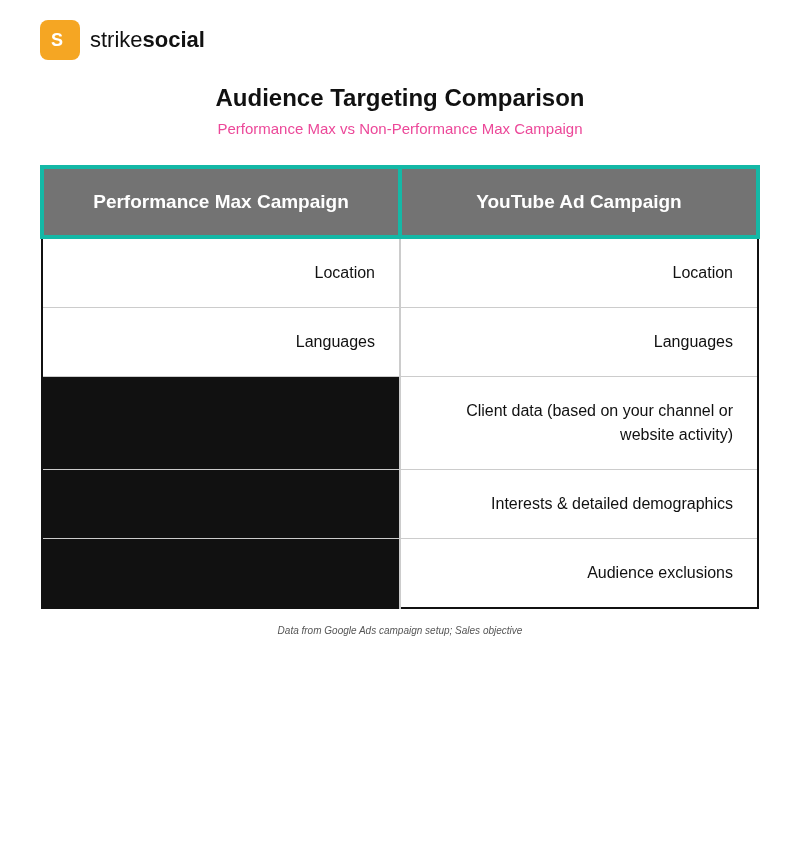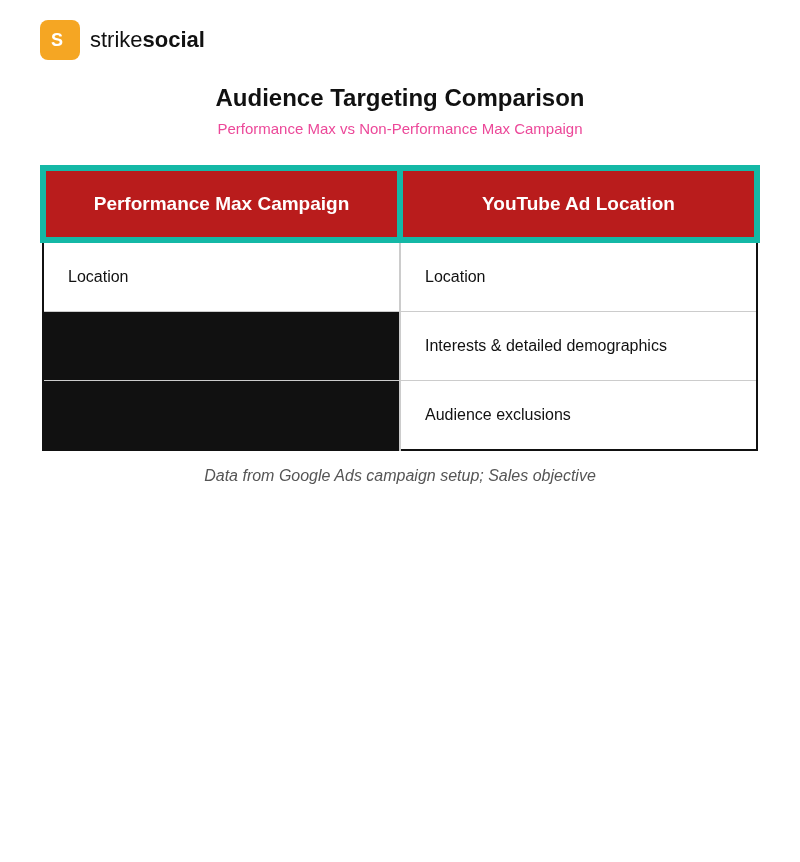--- a/index.html
+++ b/index.html
@@ -71,35 +71,35 @@
       margin-bottom: 28px;
     }
 
     .comparison-table {
       width: 100%;
       border-collapse: collapse;
       border: 2px solid #111;
     }
 
     .comparison-table thead tr th {
-      background: #b91c1c;
+      background: #737373;
       color: #fff;
       font-size: 19px;
       font-weight: 700;
       text-align: center;
       padding: 22px 0;
-      border: 6px solid #14b8a6;
+      border: 4px solid #14b8a6;
     }
 
     .comparison-table thead tr th:first-child {
       border-right: 2px solid #555;
     }
 
     .comparison-table tbody tr td {
-      text-align: left;
+      text-align: right;
       padding: 22px 24px;
       font-size: 16px;
       color: #111;
       border: 1px solid #ccc;
       vertical-align: middle;
       line-height: 1.5;
     }
 
     .comparison-table tbody tr td.black-cell {
       background: #111;
@@ -110,21 +110,21 @@
       border-right: 2px solid #ccc;
       width: 50%;
     }
 
     .comparison-table tbody tr td:last-child {
       width: 50%;
     }
 
     .footer-note {
       margin-top: 16px;
-      font-size: 16px;
+      font-size: 10px;
       color: #555;
       font-style: italic;
       text-align: center;
     }
   </style>
 </head>
 <body>
 
 <div class="logo-area">
   <div class="logo-icon">
@@ -135,27 +135,35 @@
   <span class="logo-text"><span>strike</span><strong>social</strong></span>
 </div>
 
 <h1 class="page-title">Audience Targeting Comparison</h1>
 <p class="page-subtitle">Performance Max vs Non-Performance Max Campaign</p>
 
 <table class="comparison-table">
   <thead>
     <tr>
       <th>Performance Max Campaign</th>
-      <th>YouTube Ad Location</th>
+      <th>YouTube Ad Campaign</th>
     </tr>
   </thead>
   <tbody id="table-body">
   <tr>
         <td>Location</td>
         <td>Location</td>
+      </tr>
+      <tr>
+        <td>Languages</td>
+        <td>Languages</td>
+      </tr>
+      <tr>
+        <td class="black-cell"></td>
+        <td>Client data (based on your channel or website activity)</td>
       </tr>
       <tr>
         <td class="black-cell"></td>
         <td>Interests &amp; detailed demographics</td>
       </tr>
       <tr>
         <td class="black-cell"></td>
         <td>Audience exclusions</td>
       </tr>
     </tbody>

